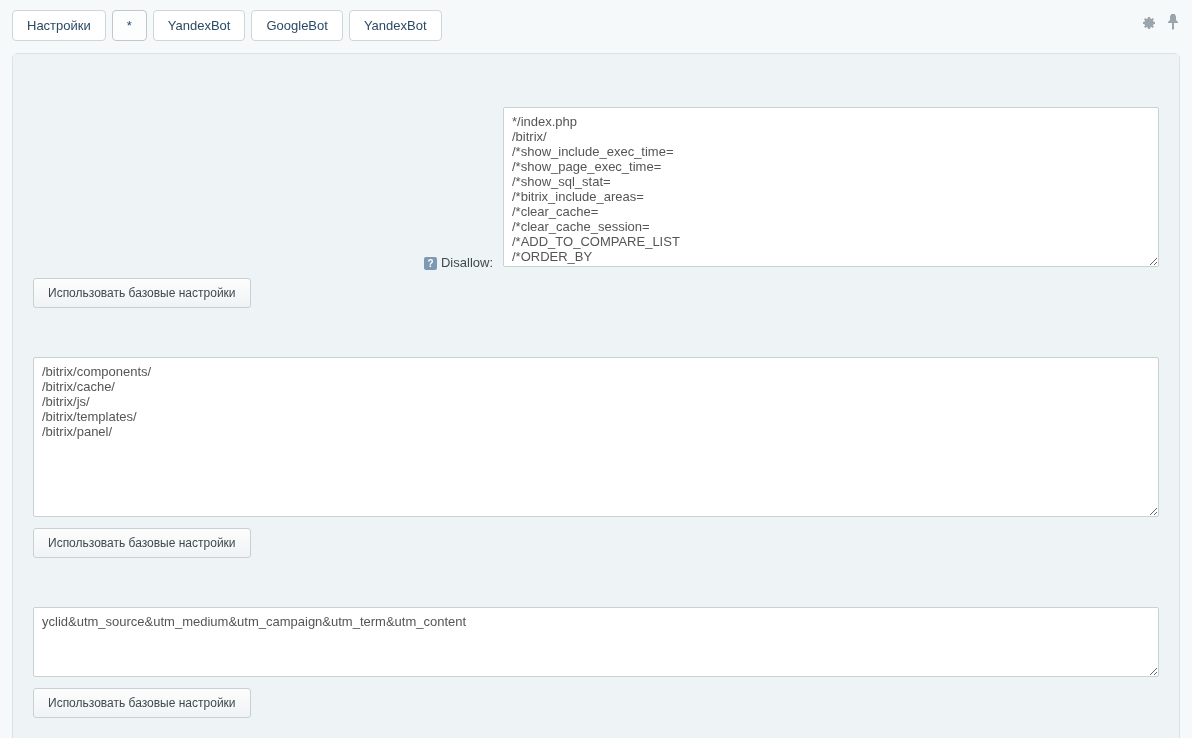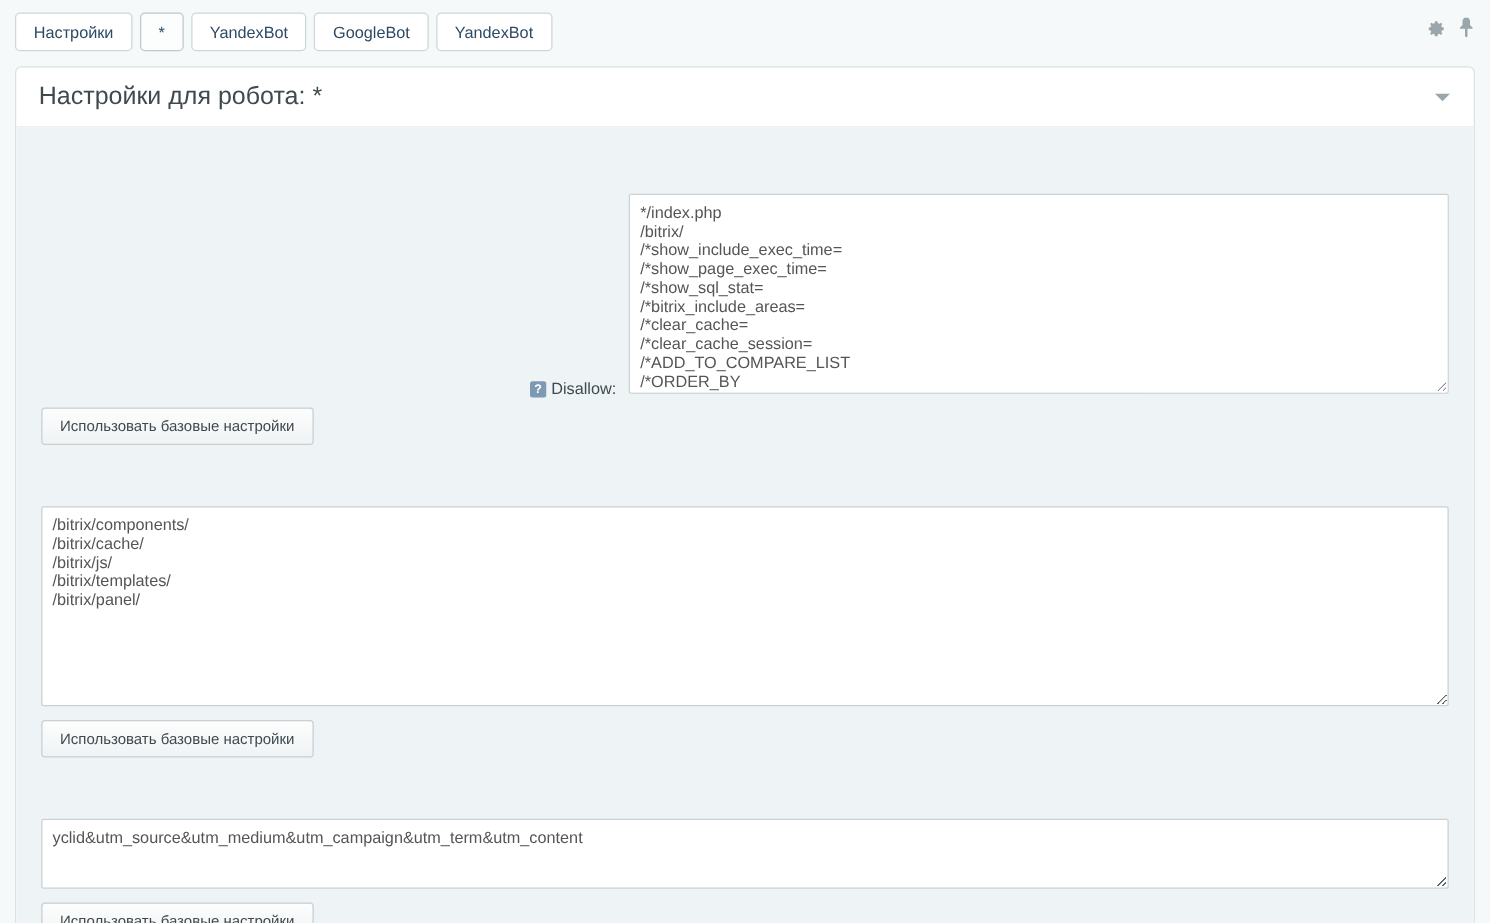--- a/index.html
+++ b/index.html
@@ -13,21 +13,21 @@
   .panel-header{display:flex;align-items:center;padding:12px 18px;border-bottom:1px solid #e6ebed;}
   .panel-title{font-size:20px;color:#3f4a4f;}
   .panel-collapse{margin-left:auto;color:#9aa6ab;}
   .panel-body{background:#eef3f5;padding:26px 20px;}
   .field{display:flex;align-items:flex-end;margin-bottom:8px;}
   .label-col{width:460px;min-width:460px;text-align:right;padding-right:10px;padding-top:2px;color:#3f4a4f;}
   .help{display:inline-block;width:13px;height:13px;background:#7e99b4;color:#fff;font-size:10px;line-height:13px;text-align:center;border-radius:2px;margin-right:4px;vertical-align:middle;font-weight:bold;}
   .ctrl-col{flex:1;}
   textarea{width:100%;box-sizing:border-box;resize:vertical;border:1px solid #c8d1d5;border-radius:2px;padding:6px 8px;font-family:Helvetica,Arial,sans-serif;font-size:13px;color:#555;background:#fff;margin-top:27px;}
   .ta-big{height:160px;}
-  .ta-small{height:56px;}
+  .ta-small{height:70px;}
   .btn-row{display:flex;margin-bottom:22px;}
   .btn{background:linear-gradient(#fdfdfd,#eff3f4);border:1px solid #c7d0d3;border-radius:3px;padding:7px 14px;color:#3f4a4f;font-size:12px;cursor:pointer;}
   .panel-footer{display:flex;align-items:center;padding:14px 18px;border-top:1px solid #e6ebed;background:#fff;}
   .btn-green{background:linear-gradient(#8cc24a,#6fa52f);border:1px solid #5f9828;color:#fff;font-weight:bold;border-radius:3px;padding:8px 16px;margin-right:8px;cursor:pointer;}
   .btn-grey{background:linear-gradient(#fdfdfd,#eff3f4);border:1px solid #c7d0d3;border-radius:3px;padding:8px 16px;color:#3f4a4f;cursor:pointer;}
   .footer-pin{margin-left:auto;color:#9aa6ab;}
   svg{display:block;}
 </style>
 </head>
 <body>
@@ -49,28 +49,20 @@
       </span>
       <span>
         <svg width="14" height="16" viewBox="0 0 14 16" fill="currentColor">
             <path d="M9 0v1l1 1v4l2 2v1H8v6l-1 1-1-1V9H2V8l2-2V2l1-1V0h4z"></path>
           </svg>
       </span>
     </div>
   </div>
 
   <div class="panel">
-    <div class="panel-header">
-      <div class="panel-title">Настройки для робота: *</div>
-      <div class="panel-collapse">
-        <svg width="14" height="10" viewBox="0 0 14 10" fill="currentColor">
-            <path d="M1 2l6 6 6-6z"></path>
-          </svg>
-      </div>
-    </div>
     <div class="panel-body">
       <div class="field">
         <div class="label-col"><span class="help">?</span><span>Disallow:</span></div>
         <div class="ctrl-col"><textarea class="ta-big" style="">*/index.php
 /bitrix/
 /*show_include_exec_time=
 /*show_page_exec_time=
 /*show_sql_stat=
 /*bitrix_include_areas=
 /*clear_cache=

